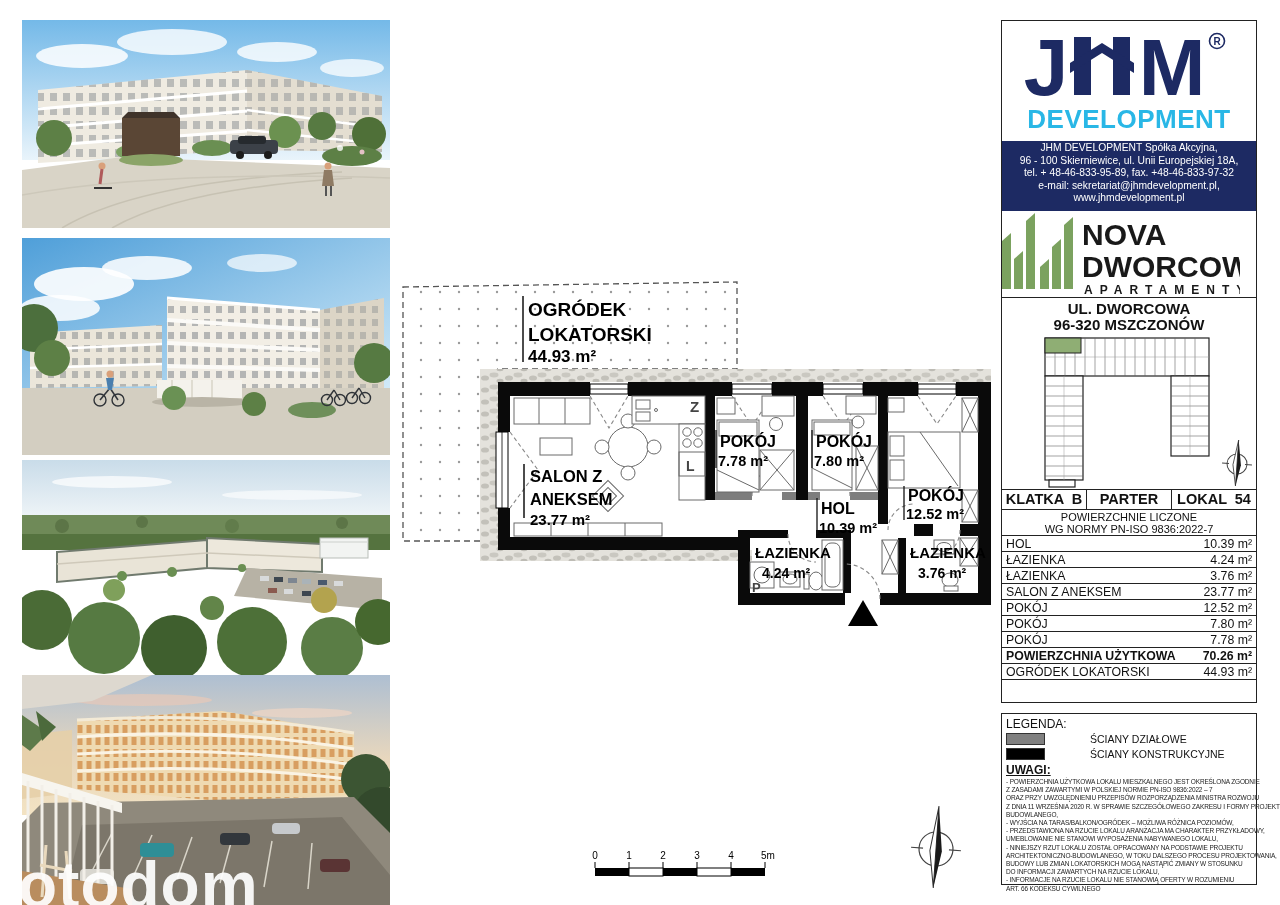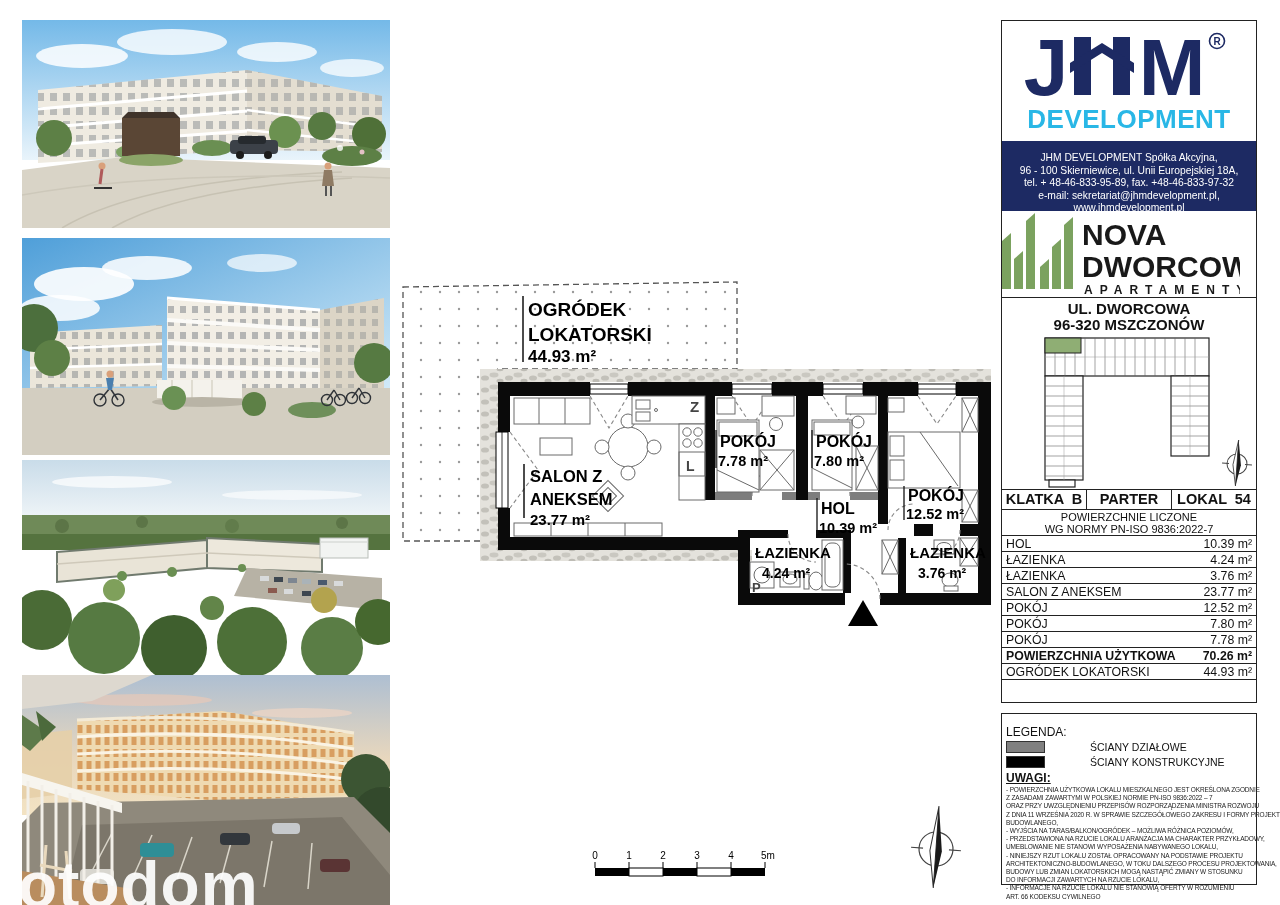--- a/index.html
+++ b/index.html
@@ -4,37 +4,37 @@
 <style>
   html,body{margin:0;padding:0;}
   body{width:1280px;height:905px;position:relative;overflow:hidden;background:#ffffff;
        font-family:"Liberation Sans",sans-serif;color:#111;}
   .abs{position:absolute;}
 
   
   #sidebar{left:1001px;top:20px;width:256px;}
   .sb-main{border:1.5px solid #222;background:#fff;}
   .jhm-logo{height:120px;display:flex;align-items:center;justify-content:center;}
-  .jhm-contact{height:70px;text-align:center;padding-top:11px;box-sizing:border-box;}
+  .jhm-contact{height:70px;text-align:center;padding-top:1px;box-sizing:border-box;}
   .jhm-contact div{font-size:10.3px;line-height:12.6px;color:#fff;white-space:nowrap;}
   .nova{height:86px;display:flex;align-items:center;justify-content:flex-start;}
   .addr{height:36px;border-top:1.5px solid #222;text-align:center;padding-top:3px;box-sizing:border-box;}
   .addr div{font-size:15px;font-weight:bold;line-height:15.5px;}
   .miniplan{height:156px;position:relative;}
   .unit-row{height:21px;border-top:1.5px solid #222;border-bottom:1px solid #222;display:flex;box-sizing:border-box;}
   .unit-row .cell{flex:1;text-align:center;font-size:14.5px;font-weight:bold;line-height:19px;white-space:pre;}
   .unit-row .cell + .cell{border-left:1px solid #222;}
   .norm{height:26px;border-bottom:1.5px solid #222;text-align:center;box-sizing:border-box;padding-top:1px;}
   .norm div{font-size:11px;line-height:12px;}
   .arow{height:16px;border-bottom:1px solid #222;display:flex;justify-content:space-between;
         align-items:center;padding:0 4px;box-sizing:border-box;font-size:12.3px;}
   .arow.total{font-weight:bold;}
   .filler{height:22px;}
   .legend-box{margin-top:10px;border:1.5px solid #222;height:172px;box-sizing:border-box;
-              padding:11px 4px 0 4px;background:#fff;}
+              padding:3px 4px 0 4px;background:#fff;}
   .legend-title{font-size:12px;margin-bottom:2px;}
   .legend-item{display:flex;align-items:center;margin-bottom:3px;gap:40px;}
   .legend-item .swatch{width:37px;height:10px;margin-right:5px;border:0.5px solid #333;}
   .legend-item .lab{font-size:10.5px;}
   .uwagi-title{font-size:12px;font-weight:bold;text-decoration:underline;margin:2px 0 1px 0;}
   .uline{font-size:6.5px;line-height:8.2px;letter-spacing:-0.15px;white-space:nowrap;color:#222;}
 
   
   .fp-name{font-family:"Liberation Sans",sans-serif;font-weight:bold;fill:#000;}
   .fp-area{font-family:"Liberation Sans",sans-serif;font-weight:600;fill:#000;}

